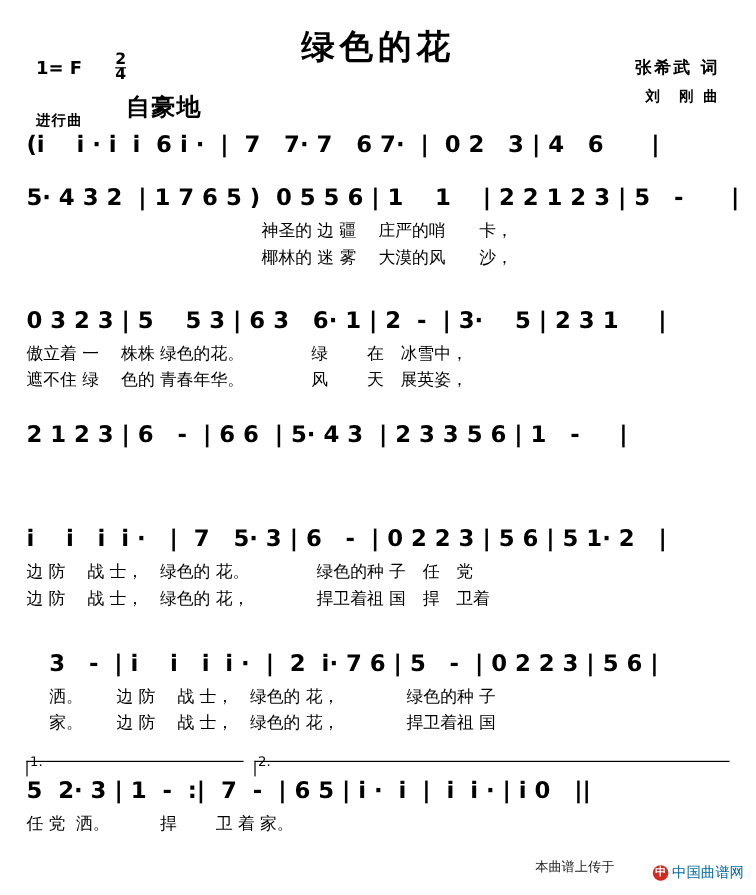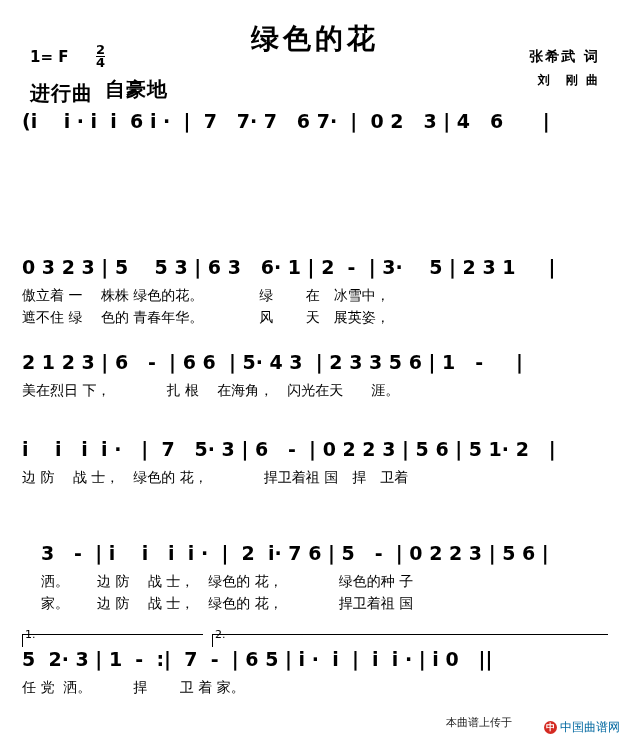--- a/index.html
+++ b/index.html
@@ -48,22 +48,22 @@
     font-family: "DejaVu Sans", sans-serif;
     font-weight: bold;
     text-align: center;
     line-height: 12px;
   }
   .meter .num { display:block; }
   .meter .den { display:block; border-top: 1px solid #000; }
   .tempo {
     position: absolute;
     left: 30px;
-    top: 80px;
-    font-size: 20px;
+    top: 92px;
+    font-size: 12px;
     font-family: "DejaVu Sans", sans-serif;
     font-weight: bold;
     letter-spacing: 1px;
   }
   .mood {
     position: absolute;
     left: 105px;
     top: 76px;
     font-size: 20px;
     font-family: "DejaVu Sans", sans-serif;
@@ -170,34 +170,39 @@
   <div class="tempo">进行曲</div>
   <div class="mood">自豪地</div>
 
   <div class="credit-1">张希武 词</div>
   <div class="credit-2">刘　刚 曲</div>
 
   <div class="sysrow" style="top:104px;">
     <div class="notes">(i    i · i  i  6 i ·  |  7   7· 7   6 7·  |  0 2   3 | 4   6      |</div>
   </div>
 
+  <div class="sysrow" style="top:148px;">
+    <div class="notes">5· 4 3 2  | 1 7 6 5 )  0 5 5 6 | 1    1    | 2 2 1 2 3 | 5   -      |</div>
+    <div class="lyric">　　　　　　　　　　　　　　神圣的 边 疆　 庄严的哨　　卡，</div>
+    <div class="lyric">　　　　　　　　　　　　　　椰林的 迷 雾　 大漠的风　　沙，</div>
+  </div>
 
   <div class="sysrow" style="top:250px;">
     <div class="notes">0 3 2 3 | 5    5 3 | 6 3   6· 1 | 2  -  | 3·    5 | 2 3 1     |</div>
     <div class="lyric">傲立着 一　 株株 绿色的花。　　　　绿　　 在　冰雪中，</div>
     <div class="lyric">遮不住 绿　 色的 青春年华。　　　　风　　 天　展英姿，</div>
   </div>
 
   <div class="sysrow" style="top:345px;">
     <div class="notes">2 1 2 3 | 6   -  | 6 6  | 5· 4 3  | 2 3 3 5 6 | 1   -     |</div>
-    <div class="lyric">美在烈日 下，　　　　扎 根　 在海角，　闪光在天　　涯。</div>
   </div>
 
   <div class="sysrow" style="top:432px;">
     <div class="notes">i    i   i  i ·   |  7   5· 3 | 6   -  | 0 2 2 3 | 5 6 | 5 1· 2   |</div>
+    <div class="lyric">边 防　 战 士，　绿色的 花。　　　　绿色的种 子　任　党</div>
     <div class="lyric">边 防　 战 士，　绿色的 花，　　　　捍卫着祖 国　捍　卫着</div>
   </div>
 
   <div class="sysrow" style="top:536px;margin-left:19px;">
     <div class="notes">3   -  | i    i   i  i ·  |  2  i· 7 6 | 5   -  | 0 2 2 3 | 5 6 |</div>
     <div class="lyric">洒。　　边 防　 战 士，　绿色的 花，　　　　绿色的种 子</div>
     <div class="lyric">家。　　边 防　 战 士，　绿色的 花，　　　　捍卫着祖 国</div>
   </div>
 
   <div class="sysrow" style="top:628px;">

